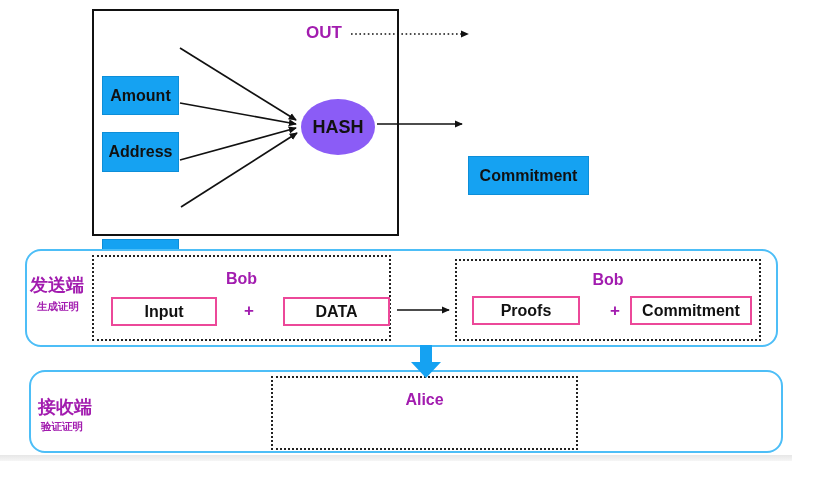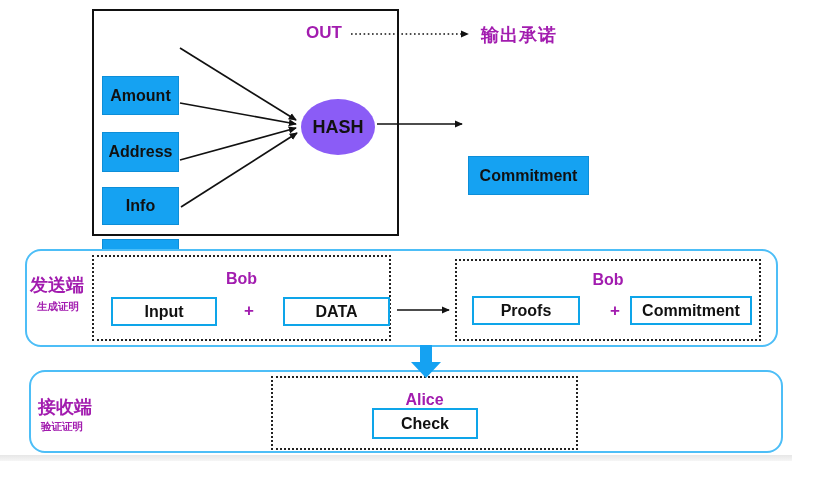--- a/index.html
+++ b/index.html
@@ -35,21 +35,21 @@
 
   
   .dashedbox{border:2px dotted #222;background:transparent;}
   .dg-left{left:92px;top:255px;width:299px;height:86px;}
   .dg-right{left:455px;top:259px;width:306px;height:82px;}
   .dg-alice{left:271px;top:376px;width:307px;height:74px;}
   .actor{font-size:16px;line-height:1;}
   .actor-bob-left{left:92px;top:271px;width:299px;}
   .actor-bob-right{left:455px;top:272px;width:306px;}
   .actor-alice{left:271px;top:392px;width:307px;}
-  .whitebox{border:2px solid #0ea5e9;background:#fff;color:#111;font-weight:700;font-size:16px;}
+  .whitebox{border:2px solid #ec4899;background:#fff;color:#111;font-weight:700;font-size:16px;}
   .wb-input{left:111px;top:297px;width:106px;height:29px;}
   .wb-data{left:283px;top:297px;width:107px;height:29px;}
   .wb-proofs{left:472px;top:296px;width:108px;height:29px;}
   .wb-commit{left:630px;top:296px;width:122px;height:29px;}
   .wb-check{left:372px;top:408px;width:106px;height:31px;}
   .plus{font-size:17px;width:20px;height:22px;}
   .plus-left{left:239px;top:300px;}
   .plus-right{left:605px;top:300px;}
 
   .grey-band{left:0;top:455px;width:792px;height:6px;
@@ -59,27 +59,25 @@
 </style>
 </head>
 <body>
 
 <div class="stage">
 
   <div class="abs blackbox"></div>
 
   <div class="abs flexc bluebox in-amount">Amount</div>
   <div class="abs flexc bluebox in-address">Address</div>
-  <div class="abs flexc bluebox in-info">Info</div>
   <div class="abs flexc bluebox in-r">r</div>
 
   <div class="abs flexc hash-ellipse">HASH</div>
 
   <div class="abs flexc bold out-label">OUT</div>
-  <div class="abs bold out-target">输出承诺</div>
 
   <div class="abs flexc bluebox commitment-blue">Commitment</div>
 
   <div class="abs section sender-section"></div>
   <div class="abs bold section-title t-sender">发送端</div>
   <div class="abs bold section-subtitle st-sender">生成证明</div>
 
   <div class="abs dashedbox dg-left"></div>
   <div class="abs flexc bold actor actor-bob-left">Bob</div>
   <div class="abs flexc whitebox wb-input">Input</div>
@@ -91,21 +89,20 @@
   <div class="abs flexc whitebox wb-proofs">Proofs</div>
   <div class="abs flexc bold plus plus-right">+</div>
   <div class="abs flexc whitebox wb-commit">Commitment</div>
 
   <div class="abs section receiver-section"></div>
   <div class="abs bold section-title t-receiver">接收端</div>
   <div class="abs bold section-subtitle st-receiver">验证证明</div>
 
   <div class="abs dashedbox dg-alice"></div>
   <div class="abs flexc bold actor actor-alice">Alice</div>
-  <div class="abs flexc whitebox wb-check">Check</div>
 
   <div class="abs grey-band"></div>
 
   <svg class="overlay" viewBox="0 0 820 482" xmlns="http://www.w3.org/2000/svg">
     <defs>
       <marker id="ah" viewBox="0 0 10 8" refX="8" refY="4" markerWidth="9" markerHeight="8" orient="auto" markerUnits="userSpaceOnUse">
         <path d="M0,0 L9,4 L0,8 Z" fill="#111"></path>
       </marker>
     </defs>
 

